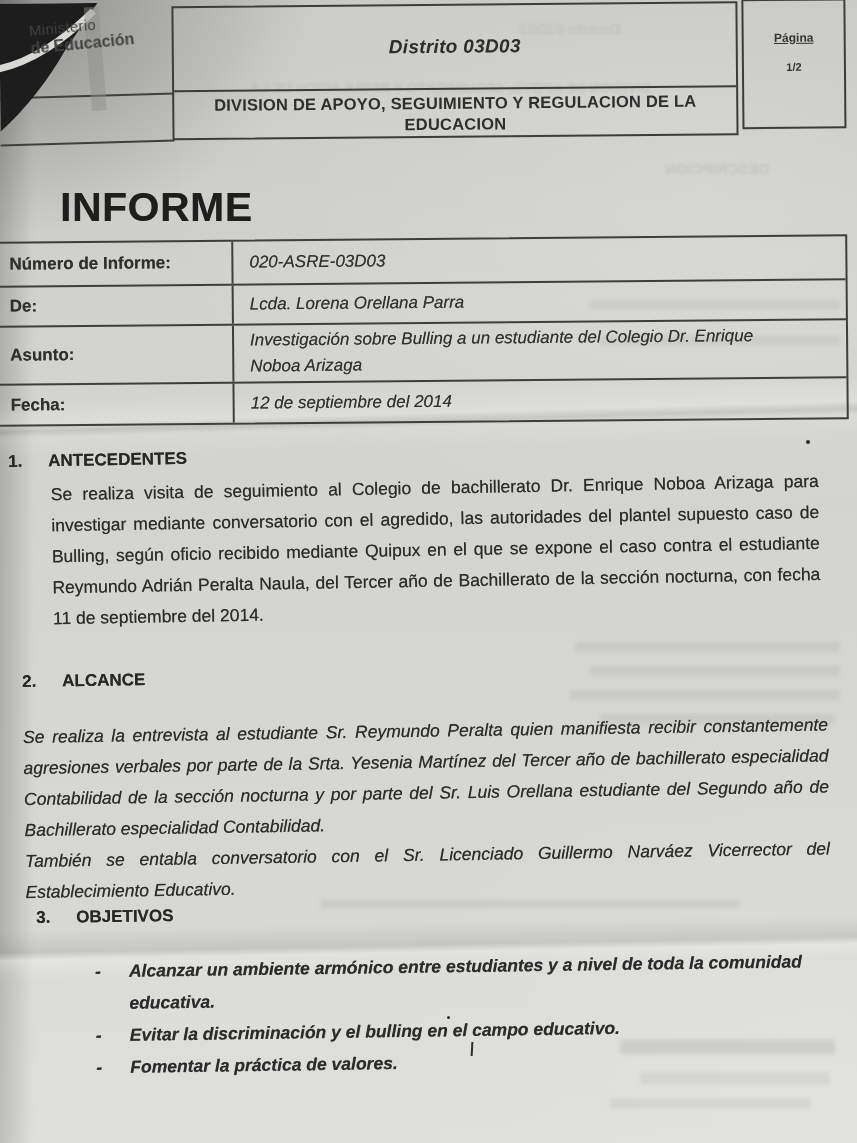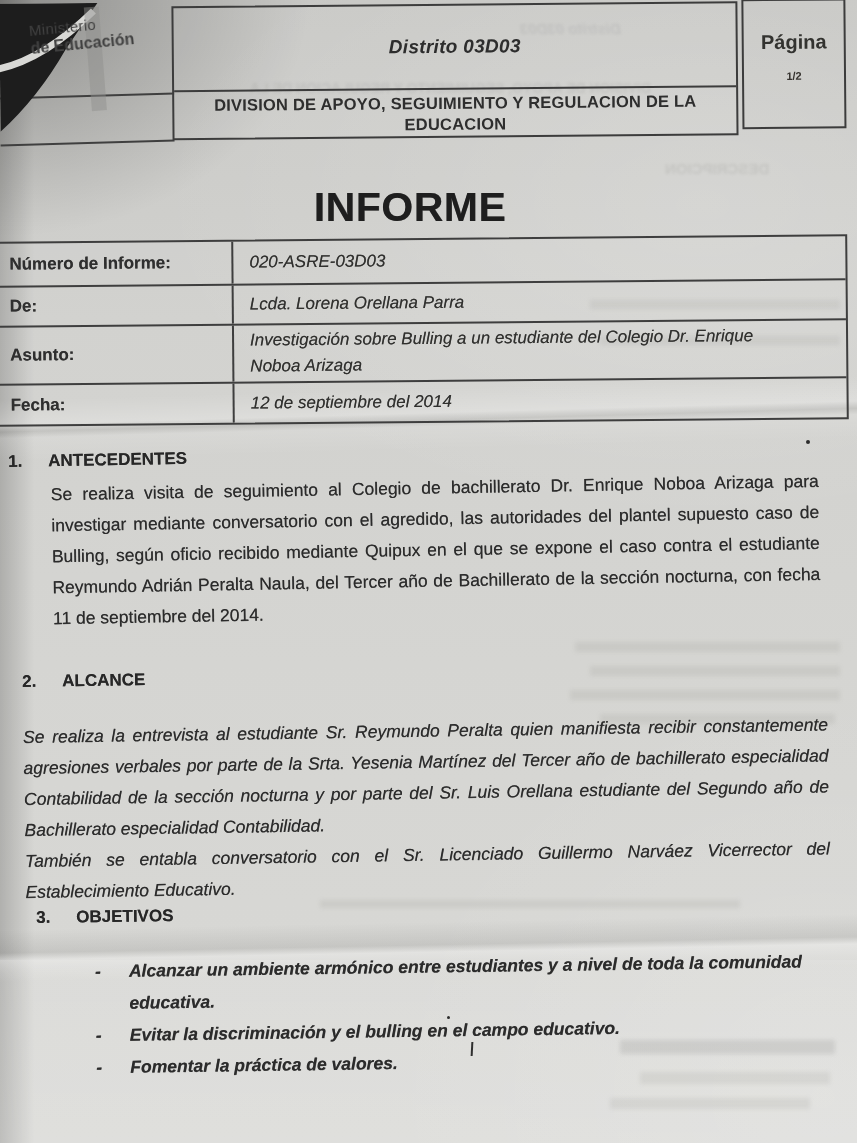--- a/index.html
+++ b/index.html
@@ -35,30 +35,30 @@
   .header{position:absolute;left:0;top:0;width:857px;height:150px;transform:rotate(-0.5deg);transform-origin:50% 50%;}
   .hline{position:absolute;height:2px;background:#3f3f3f;}
   .hline-a{left:0;top:92px;width:174px;transform:rotate(-1.2deg);}
   .hline-b{left:0;top:139px;width:174px;transform:rotate(-1.2deg);}
   .center-box{position:absolute;left:172px;top:4px;width:566px;height:134px;border:2px solid #3c3c3c;box-sizing:border-box;background:rgba(255,255,255,.05);}
   .cb-row1{height:82px;display:flex;align-items:center;justify-content:center;}
   .district{font-size:19px;font-weight:700;font-style:italic;color:#2d2d2d;letter-spacing:.3px;}
   .cb-row2{border-top:2px solid #3c3c3c;height:48px;display:flex;align-items:center;justify-content:center;text-align:center;}
   .division{font-size:16.5px;font-weight:700;color:#2e2e2e;line-height:21px;width:520px;letter-spacing:.2px;}
   .right-box{position:absolute;left:742px;top:2px;width:104px;height:130px;border:2px solid #3c3c3c;box-sizing:border-box;display:flex;flex-direction:column;align-items:center;}
-  .page-label{margin-top:30px;font-size:20px;font-weight:600;color:#333330;}
+  .page-label{margin-top:30px;font-size:12px;font-weight:600;color:#333330;text-decoration:underline;}
   .page-value{margin-top:16px;font-size:11px;font-weight:600;color:#36332f;}
   
   .logo-wedge{position:absolute;left:0;top:0;}
   .logo-text{position:absolute;left:30px;top:14px;transform:rotate(-5deg);color:#414141;filter:blur(.3px);}
   .logo-l1{font-size:15px;letter-spacing:.3px;}
   .logo-l2{font-size:16px;font-weight:700;margin-top:1px;}
   
   .title{
-    position:absolute;left:60px;top:184px;width:700px;text-align:center;
+    position:absolute;left:60px;top:184px;width:700px;text-align:left;
     font-size:41px;font-weight:800;letter-spacing:.5px;color:#1e1e1e;
     text-shadow:0.3px 0.3px 0.6px rgba(20,20,20,.55);
   }
   
   .info-table{
     position:absolute;left:-8px;top:238px;width:856px;transform:rotate(-0.5deg);transform-origin:50% 50%;
     border:2px solid #3e3e3e;box-sizing:border-box;background:rgba(255,255,255,.04);
   }
   .trow{display:flex;border-top:2px solid #3e3e3e;box-sizing:border-box;}
   .trow:first-child{border-top:none;}

